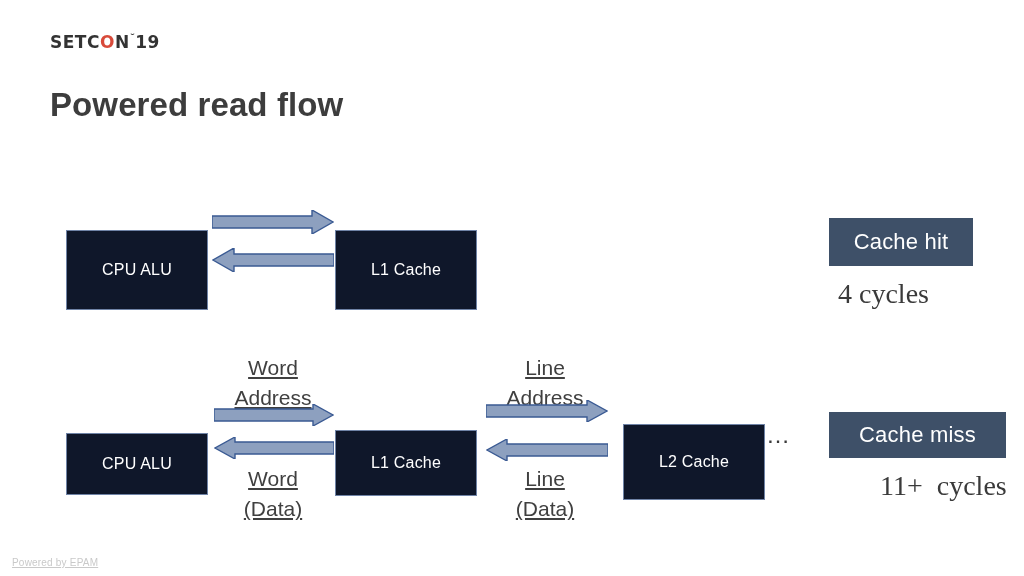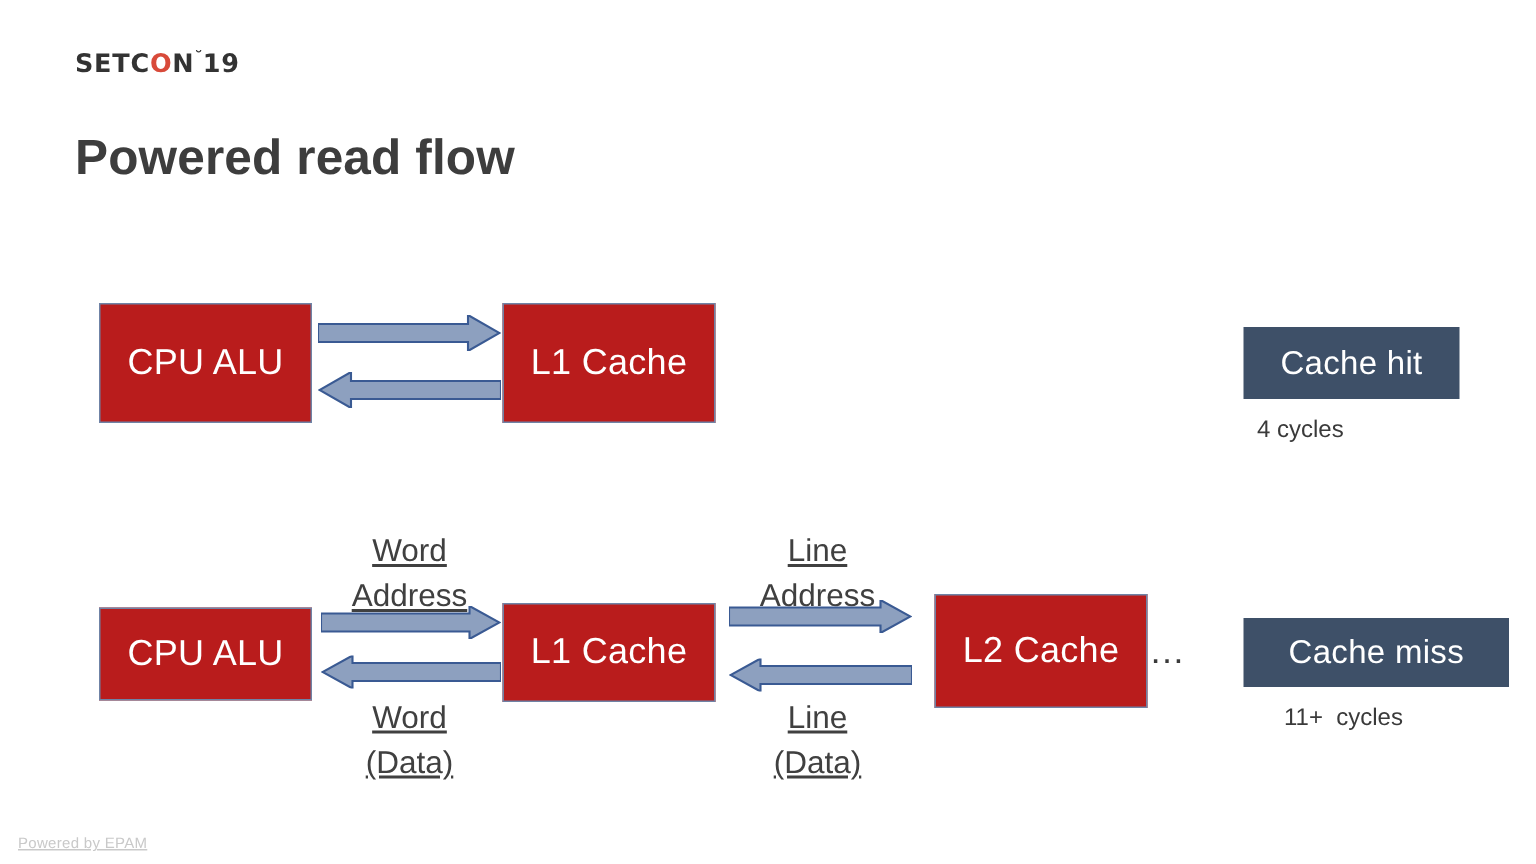--- a/index.html
+++ b/index.html
@@ -45,30 +45,31 @@
     font-size: 33px;
     font-weight: 600;
     color: #3d3d3d;
     letter-spacing: 0.1px;
     line-height: 1.15;
   }
 
   
   .box {
     position: absolute;
-    background: #b91c1c;
+    background: #0f172a;
     border: 1.2px solid #6f83a6;
     box-sizing: border-box;
     display: flex;
     align-items: center;
     justify-content: center;
     color: #ffffff;
-    font-size: 24px;
+    font-size: 16px;
     font-weight: 400;
     letter-spacing: 0.2px;
+    margin-top: 28px;
   }
 
   
   .arrow {
     position: absolute;
   }
   .arrow svg { display: block; }
 
   
   .caption {
@@ -95,24 +96,25 @@
     background: #3e5068;
     color: #ffffff;
     display: flex;
     align-items: center;
     justify-content: center;
     font-size: 22px;
     letter-spacing: 0.2px;
   }
   .badge-sub {
     position: absolute;
-    font-size: 16px;
+    font-size: 28px;
     color: #3a3a3a;
     text-align: left;
     white-space: pre;
+    font-family: Liberation Serif, serif;
   }
 
   
   .footer {
     position: absolute;
     left: 12px;
     bottom: 8px;
     font-size: 10px;
     color: #c9c9c9;
     letter-spacing: 0.2px;
@@ -185,15 +187,15 @@
 </div>
 
 <div class="caption" style="left:481px; top:464px; width:128px;">Line
 (Data)</div>
 
 <div class="box" style="left:623px; top:396px; width:142px; height:76px;">L2 Cache</div>
 
 <div class="ellipsis" style="left:766px; top:421px;">…</div>
 
 <div class="badge" style="left:829px; top:412px; width:177px; height:46px;">Cache miss</div>
-<div class="badge-sub" style="left:856px; top:470px;">11+  cycles</div>
+<div class="badge-sub" style="left:880px; top:470px;">11+  cycles</div>
 
 <div class="footer">Powered by EPAM</div>
 
 </body></html>

